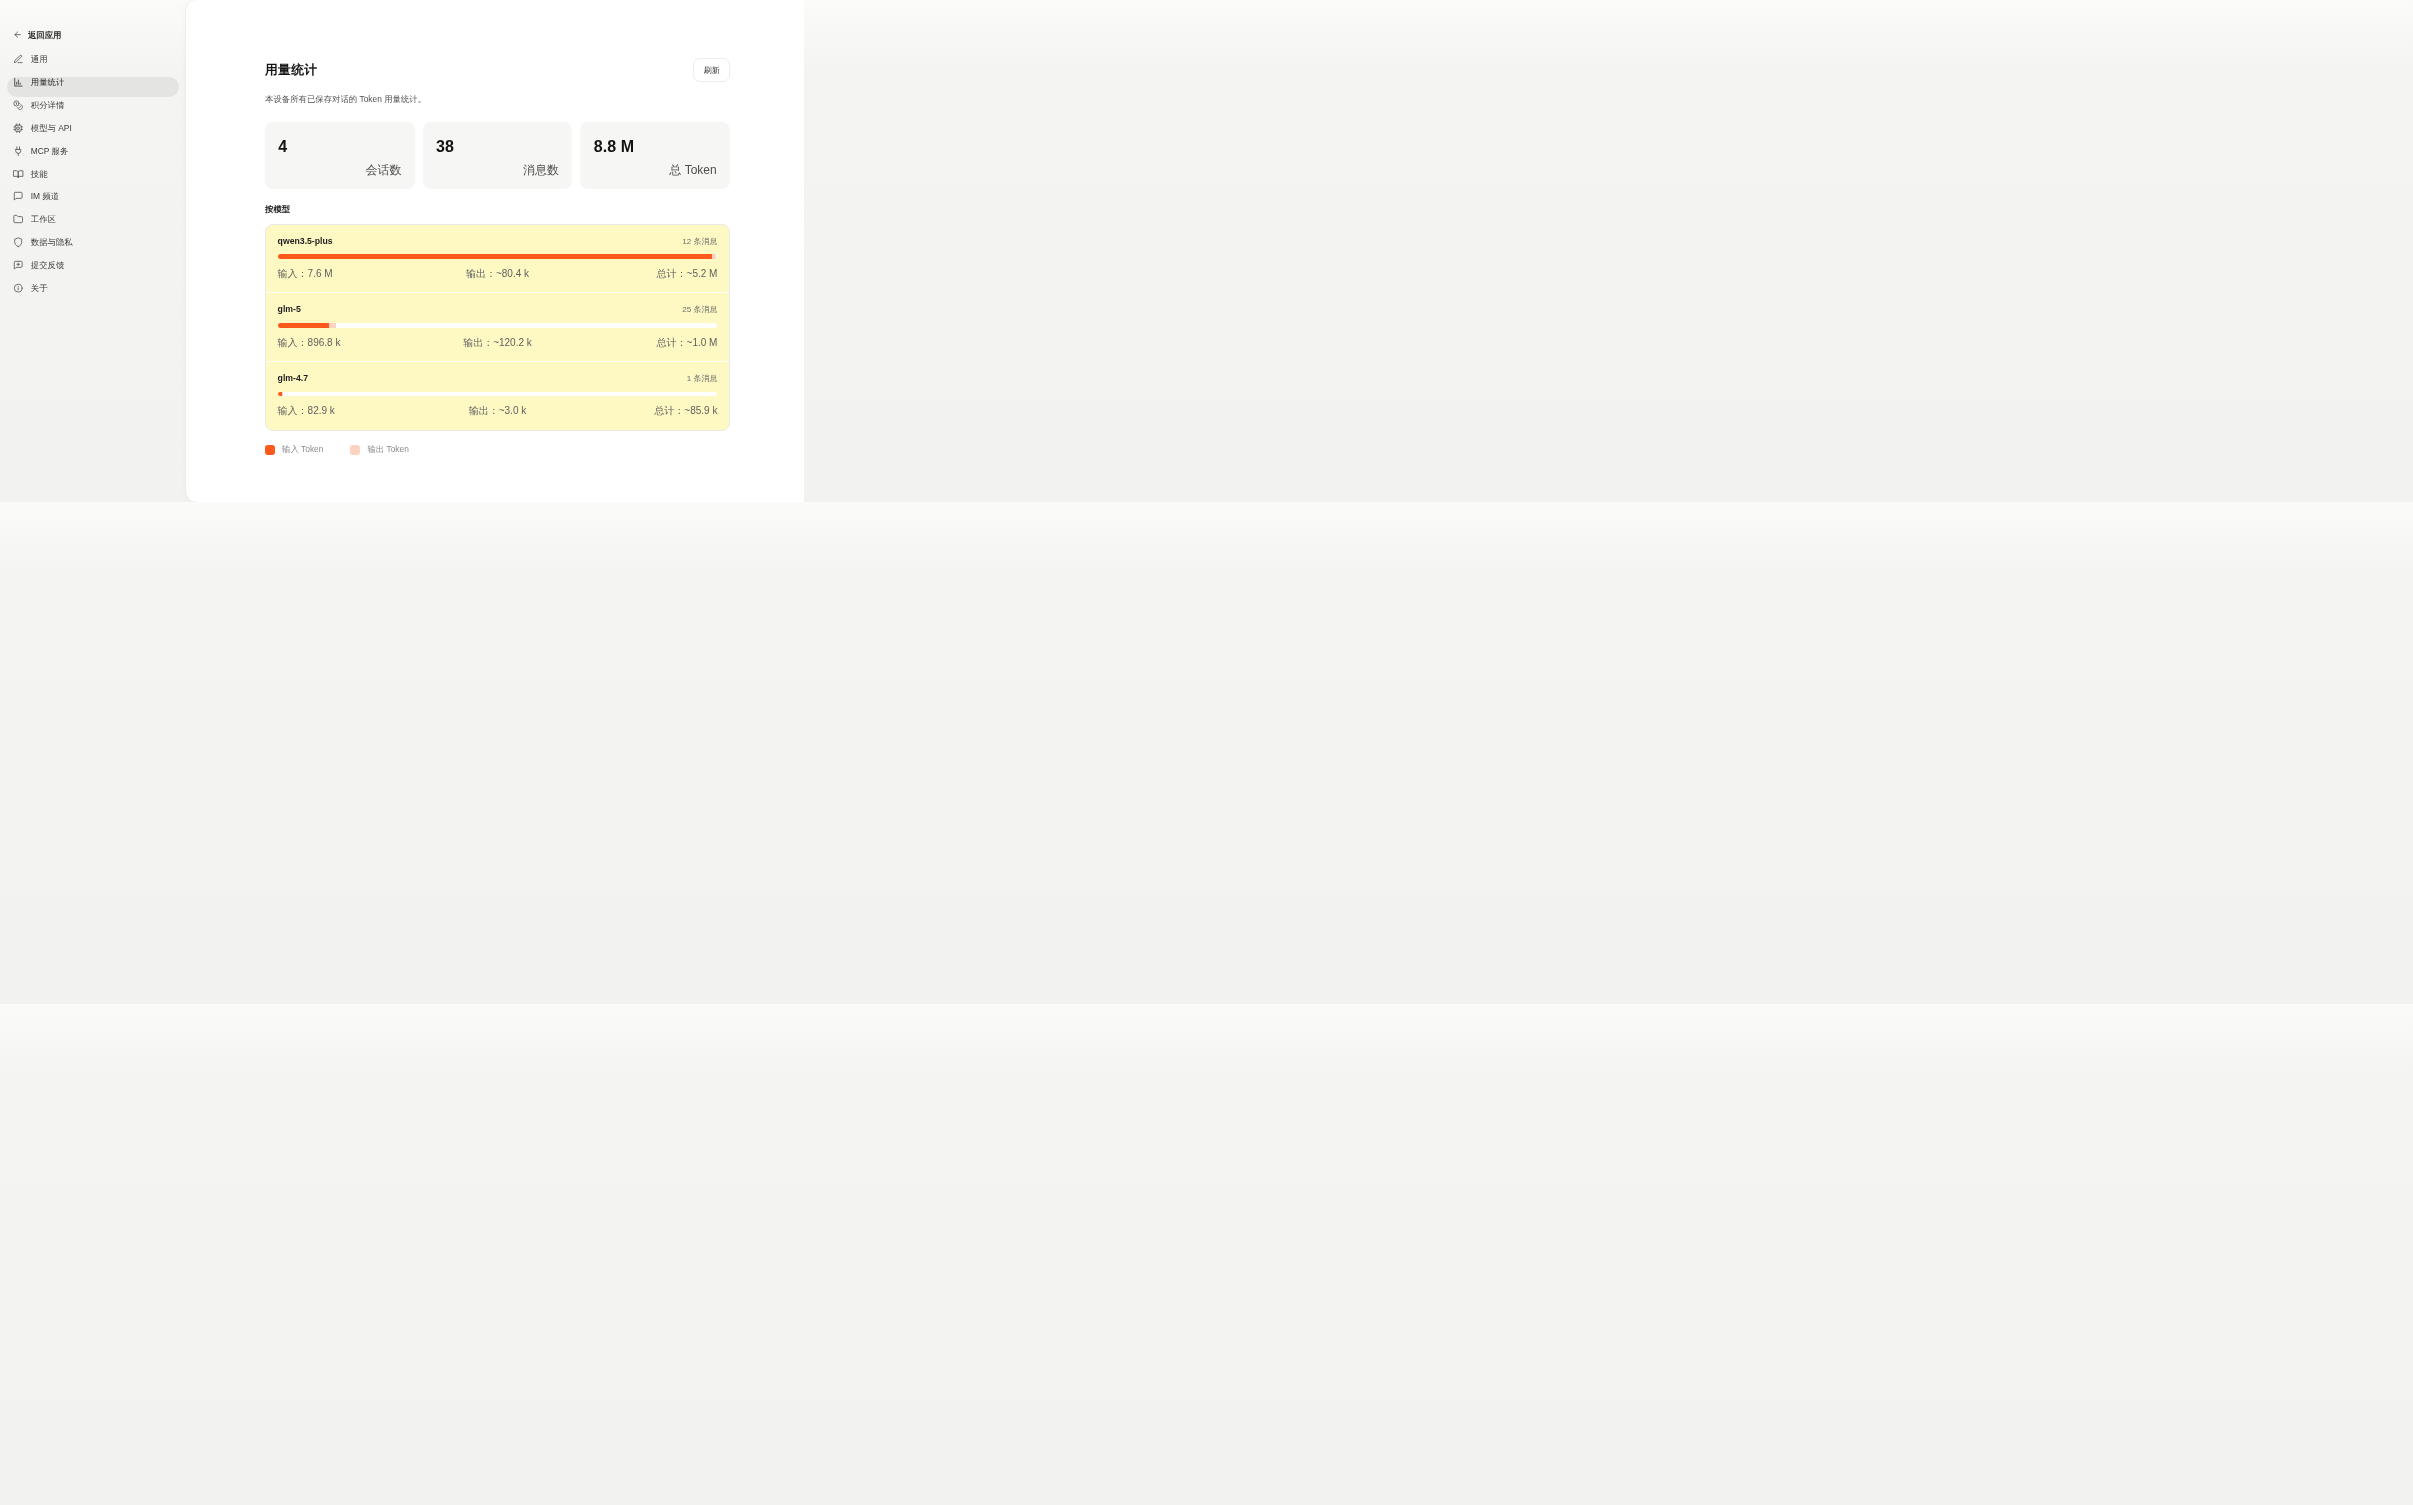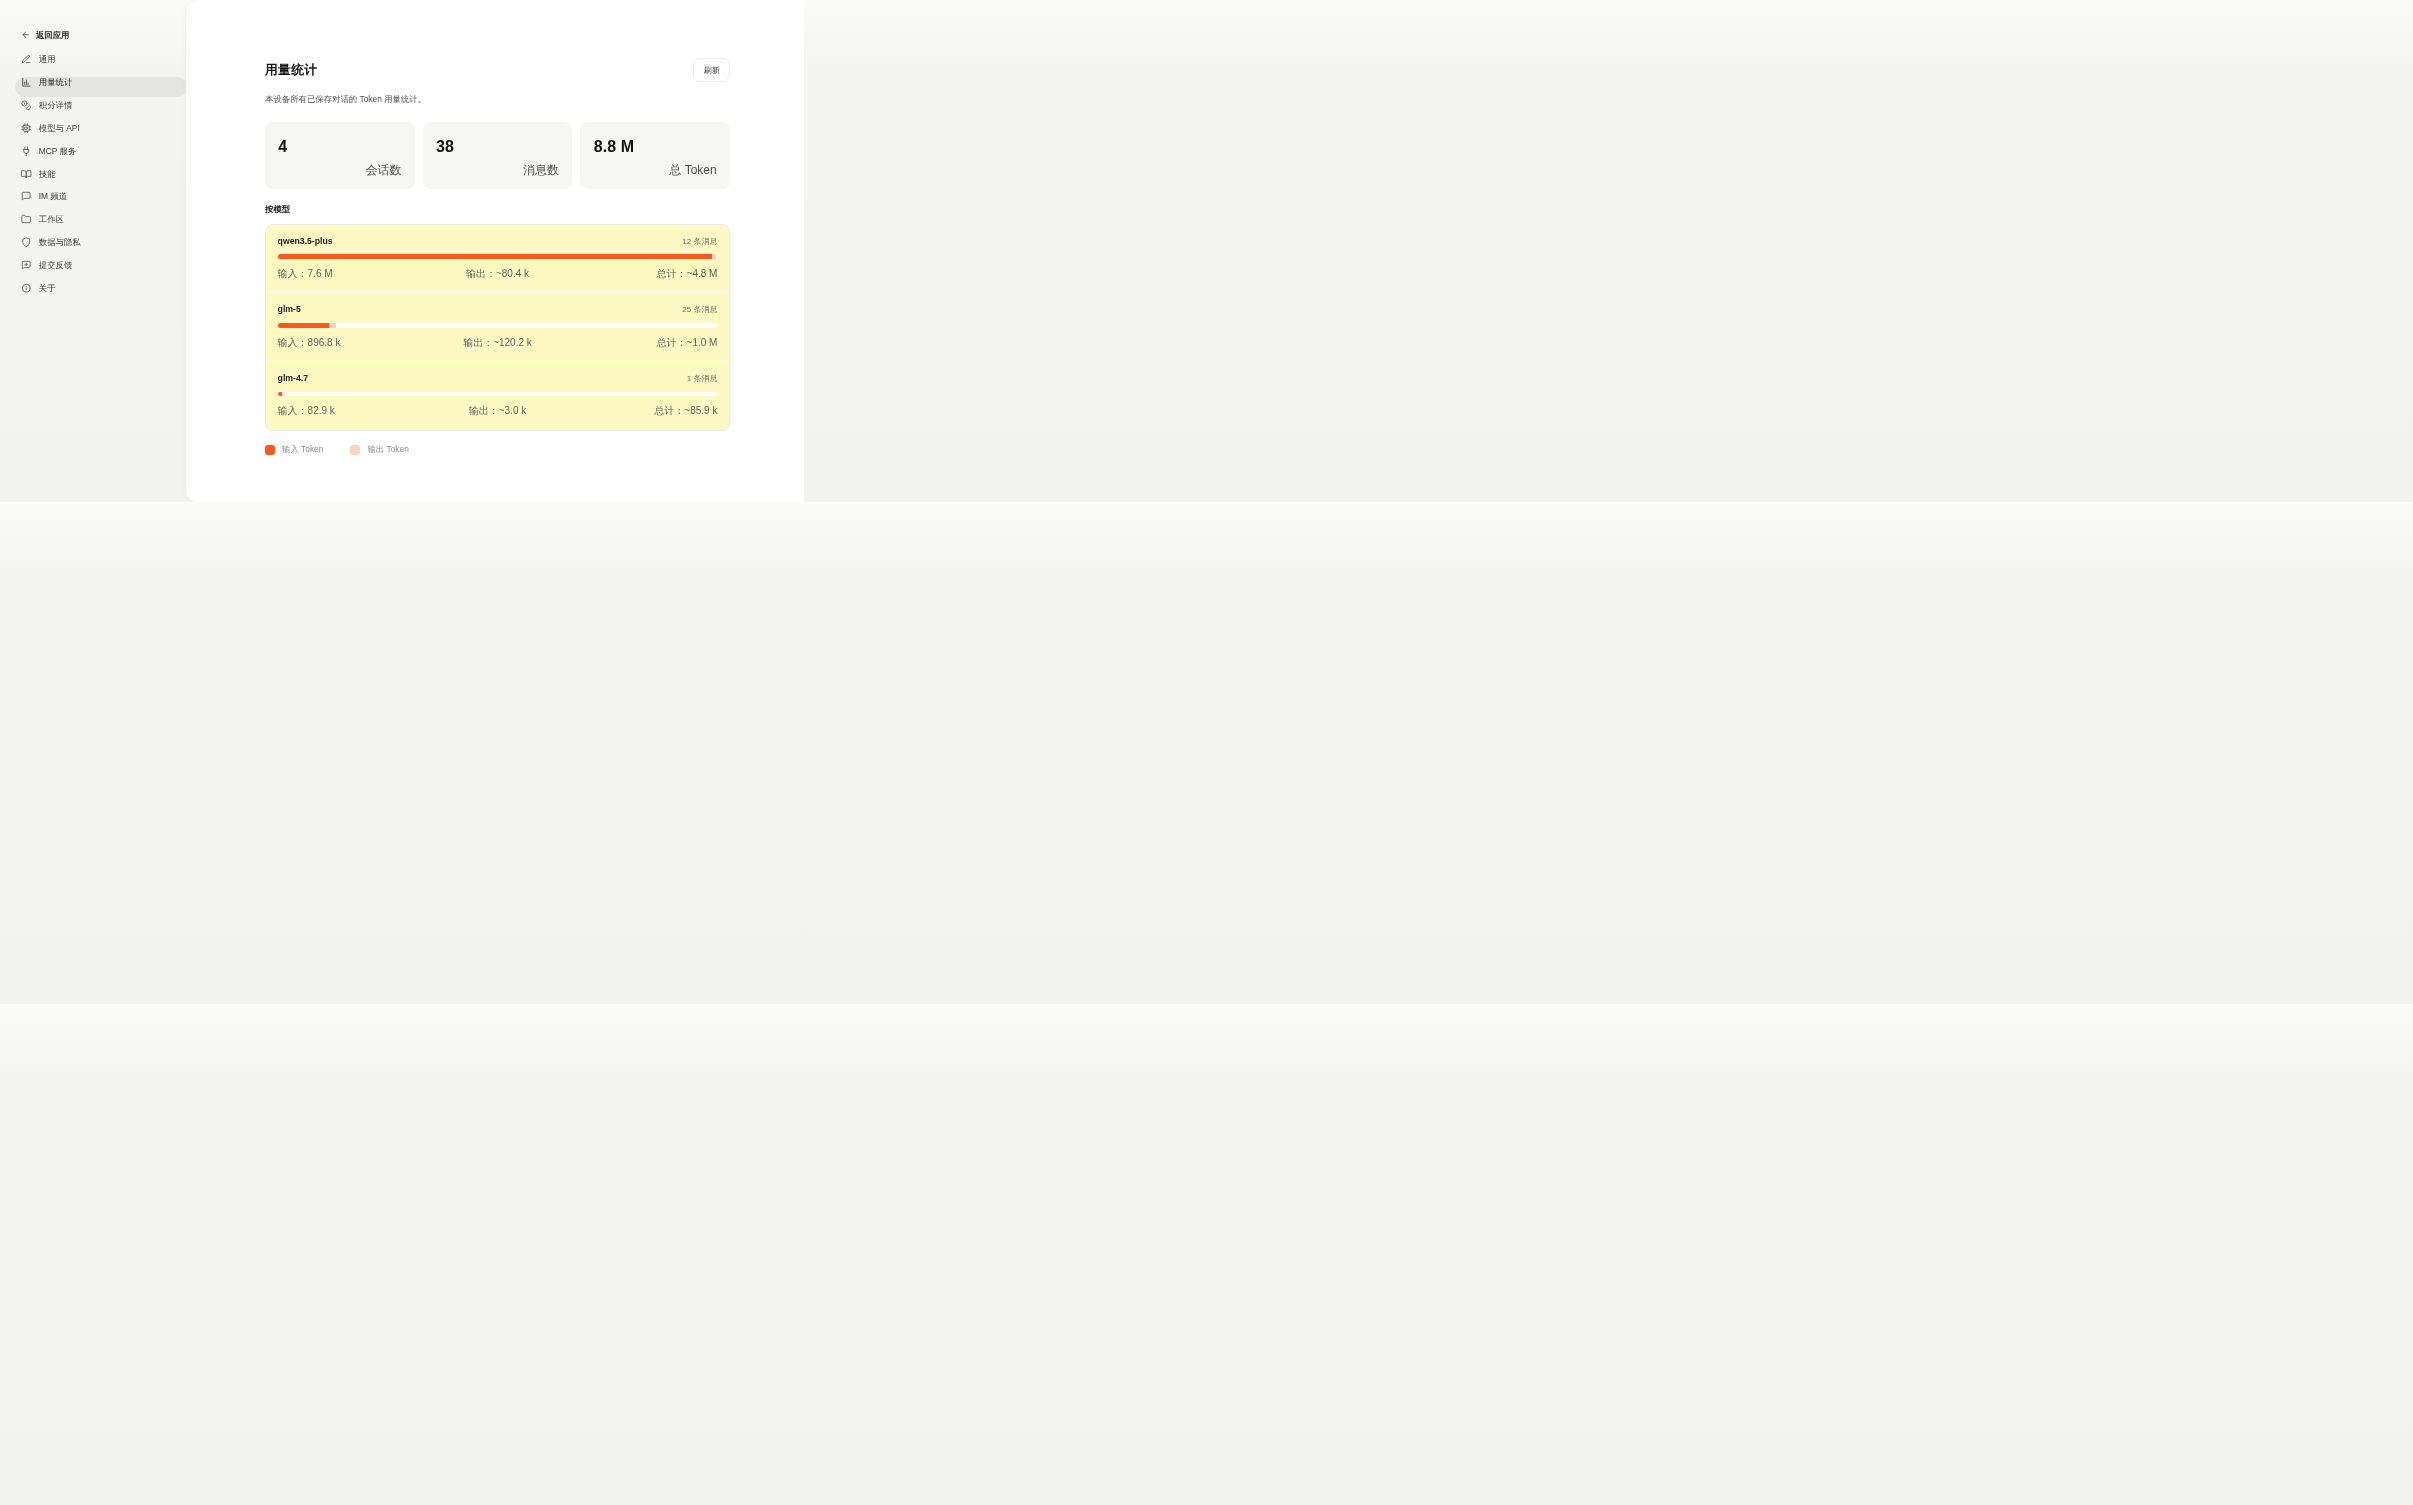--- a/index.html
+++ b/index.html
@@ -4,21 +4,21 @@
 <style>
   * { margin:0; padding:0; box-sizing:border-box; }
   html,body { width:804px; height:502px; }
   body {
     font-family:"Liberation Sans","DejaVu Sans",sans-serif;
     background:linear-gradient(180deg,#fbfbfa 0%,#f4f4f3 14%,#f2f2f1 100%);
     color:#1f1f1f; overflow:hidden; position:relative;
     -webkit-font-smoothing:antialiased;
   }
   
-  .sidebar { position:absolute; left:8px; top:0; width:186px; height:100%; padding:30px 7px 0 7px; }
+  .sidebar { position:absolute; left:0; top:0; width:186px; height:100%; padding:30px 7px 0 7px; }
   .back-row { display:flex; align-items:center; gap:5.8px; padding-left:5.8px; cursor:pointer; }
   .back-row svg { width:9.3px; height:9.3px; stroke:#4a4a4a; }
   .back-label { font-size:8.4px; font-weight:700; color:#2e2e2e; }
   .nav { margin-top:12.8px; display:flex; flex-direction:column; gap:2.9px; }
   .nav-item { display:flex; gap:7px; height:20px; padding:0 6.4px;
     border-radius:10px; font-size:8.4px; color:#3c3c3c; cursor:pointer; }
   .nav-item svg { width:10.4px; height:10.4px; stroke:#4c4c4c; flex:0 0 auto; }
   .nav-item.active { background:#e4e4e2; color:#1c1c1c; }
   .nav-item.active svg { stroke:#2b2b2b; }
   
@@ -190,21 +190,21 @@
             <span class="model-name">qwen3.5-plus</span>
             <span class="model-count">12 条消息</span>
           </div>
           <div class="bar-track">
             <div class="bar-seg" style="width:98.7012987012987%;background:#fb5a1c"></div>
             <div class="bar-seg" style="width:1.044155844155844%;background:#fcd3c1"></div>
           </div>
           <div class="row-stats">
             <span>输入：7.6 M</span>
             <span class="c">输出：~80.4 k</span>
-            <span class="r">总计：~4.8 M</span>
+            <span class="r">总计：~5.2 M</span>
           </div>
         </div>
         <div class="model-row">
           <div class="row-head">
             <span class="model-name">glm-5</span>
             <span class="model-count">25 条消息</span>
           </div>
           <div class="bar-track">
             <div class="bar-seg" style="width:11.646753246753248%;background:#fb5a1c"></div>
             <div class="bar-seg" style="width:1.561038961038961%;background:#fcd3c1"></div>

